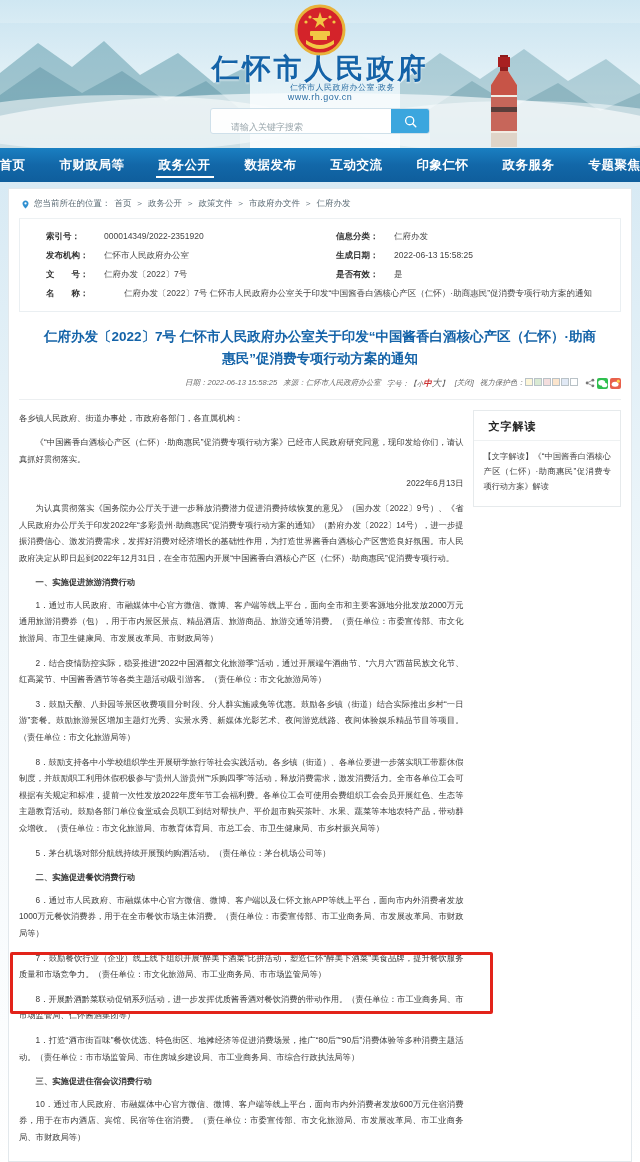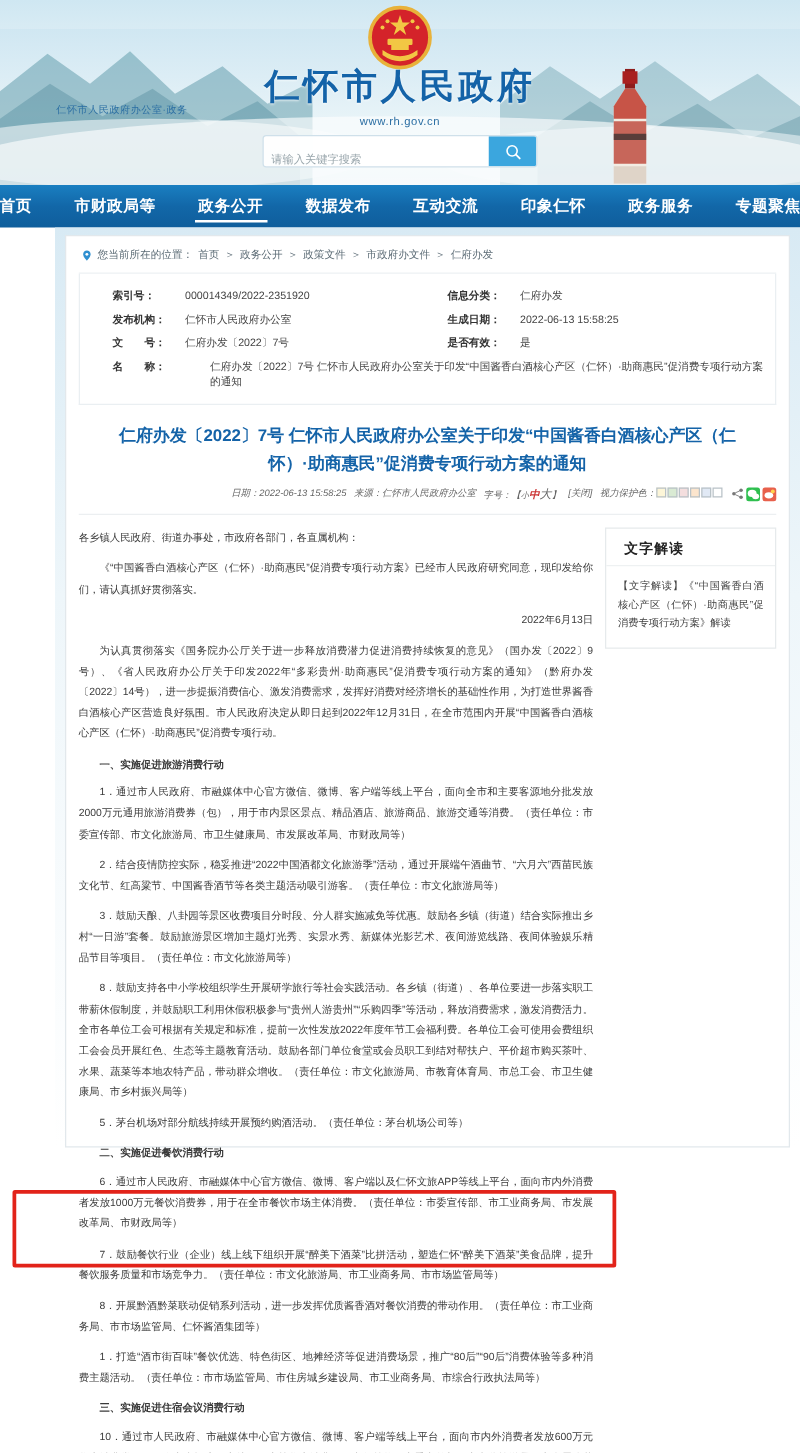--- a/index.html
+++ b/index.html
@@ -28,36 +28,36 @@
   }
   .gov-title {
     position: absolute; top: 50px; left: 0; width: 100%;
     text-align: center;
     font-size: 28px; font-weight: bold; letter-spacing: 3px;
     color: #1463a8;
     text-shadow: 0 1px 2px rgba(255,255,255,.8);
   }
   .gov-sub {
     position: absolute; top: 82px; left: 0; width: 100%;
-    font-size: 8px; color: #2b6ea3; letter-spacing: .5px; padding-left: 45px;
+    text-align: center; font-size: 8px; color: #2b6ea3; letter-spacing: .5px; padding-left: 45px;
   }
   .gov-url {
     position: absolute; top: 92px; left: 0; width: 100%;
     text-align: center; font-size: 9px; color: #2b6ea3; letter-spacing: .5px;
   }
   .searchwrap {
     position: absolute; top: 108px; left: 50%; transform: translateX(-50%);
     width: 220px; height: 26px; display: flex;
     background: rgba(255,255,255,.92);
     border: 1px solid #cfe0ea; border-radius: 3px;
     overflow: hidden;
   }
   .searchwrap input {
     flex: 1; border: 0; outline: 0; background: transparent;
-    padding: 0 6px; font-size: 9px; color: #555;
+    padding: 0 20px; font-size: 9px; color: #555;
     font-family: "Liberation Sans", sans-serif;
     margin-top: 11px;
   }
   .searchwrap input::placeholder { color: #9aa7ad; }
   .search-btn {
     width: 38px; background: #3ba6de; border: 0; cursor: pointer;
     display: flex; align-items: center; justify-content: center;
   }
   .bottle {
     position: absolute; right: 118px; top: 55px;
@@ -79,22 +79,21 @@
   }
   .nav-item.active::after {
     content: ""; position: absolute; left: 14px; right: 14px; bottom: 4px;
     height: 2px; background: #ffffff;
   }
 
   
   .shell {
     background: linear-gradient(180deg,#d8eaf4 0%,#eef6fa 40%,#ffffff 100%);
     padding: 6px 8px 0 8px;
-    height: 736px;
-    margin-left: 44px;
+    height: 980px;
   }
   .card {
     background: #fff; border: 1px solid #e2e8ec;
     height: 100%;
     padding: 0 10px;
   }
 
   
   .crumb {
     display: flex; align-items: center; gap: 4px;

